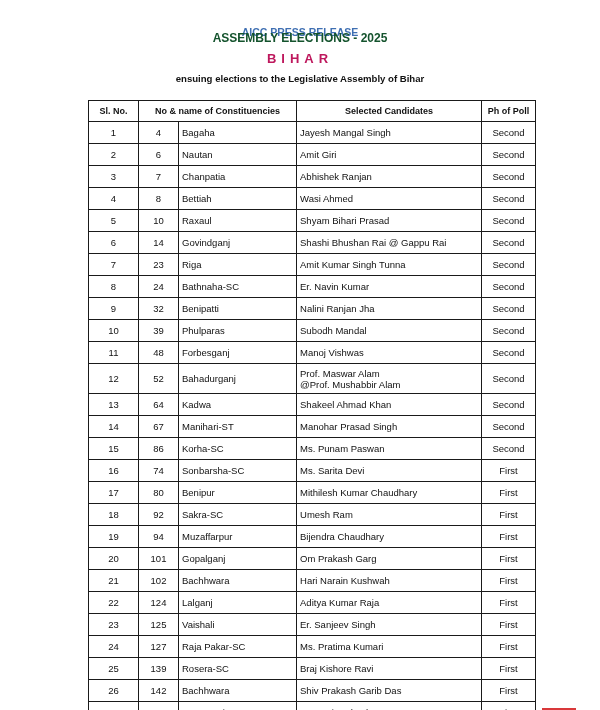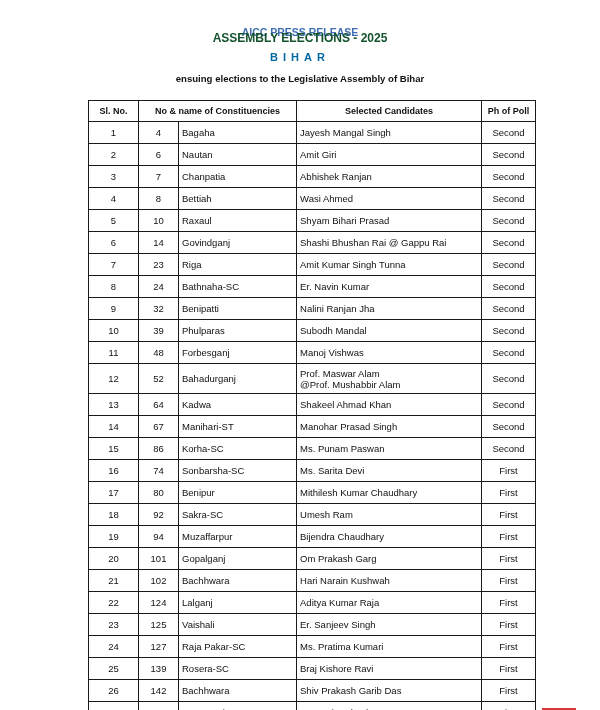--- a/index.html
+++ b/index.html
@@ -1,20 +1,20 @@
 <!DOCTYPE html>
 <html><head>
 <meta charset="utf-8">
 <style>
   html, body { margin: 0; padding: 0; background: #ffffff; }
   body { width: 600px; height: 710px; overflow: hidden; position: relative; font-family: "Liberation Sans", sans-serif; color: #111; }
   .hdr { position: absolute; left: 0; width: 600px; text-align: center; }
   .press { top: 26px; font-size: 10.5px; font-weight: bold; color: #3f6fb2; }
   .title { top: 31px; font-size: 12px; font-weight: bold; color: #14532d; }
-  .state { top: 51px; font-size: 11px; font-weight: bold; letter-spacing: 5px; color: #0369a1; }
+  .state { top: 51px; font-size: 13px; font-weight: bold; letter-spacing: 5px; color: #be185d; }
   .subtitle { top: 73px; font-size: 9.6px; font-weight: bold; line-height: 11.5px; color: #111; }
   table.cand { position: absolute; left: 88px; top: 100px; width: 447px; border-collapse: collapse; table-layout: fixed; }
   table.cand th, table.cand td { border: 1.3px solid #1a1a1a; font-size: 9.5px; padding: 0 3px; height: 21px; white-space: nowrap; overflow: hidden; }
   table.cand th { font-weight: bold; text-align: center; height: 20px; font-size: 9px; margin-top: 32px; }
   td.c { text-align: center; }
   td.l { text-align: left; padding-left: 2px; }
   tr.tall td { height: 29px; line-height: 11px; white-space: normal; }
   .redmark { position: absolute; left: 542px; top: 708px; width: 34px; height: 2px; background: #d9383a; }
 </style>
 </head>

